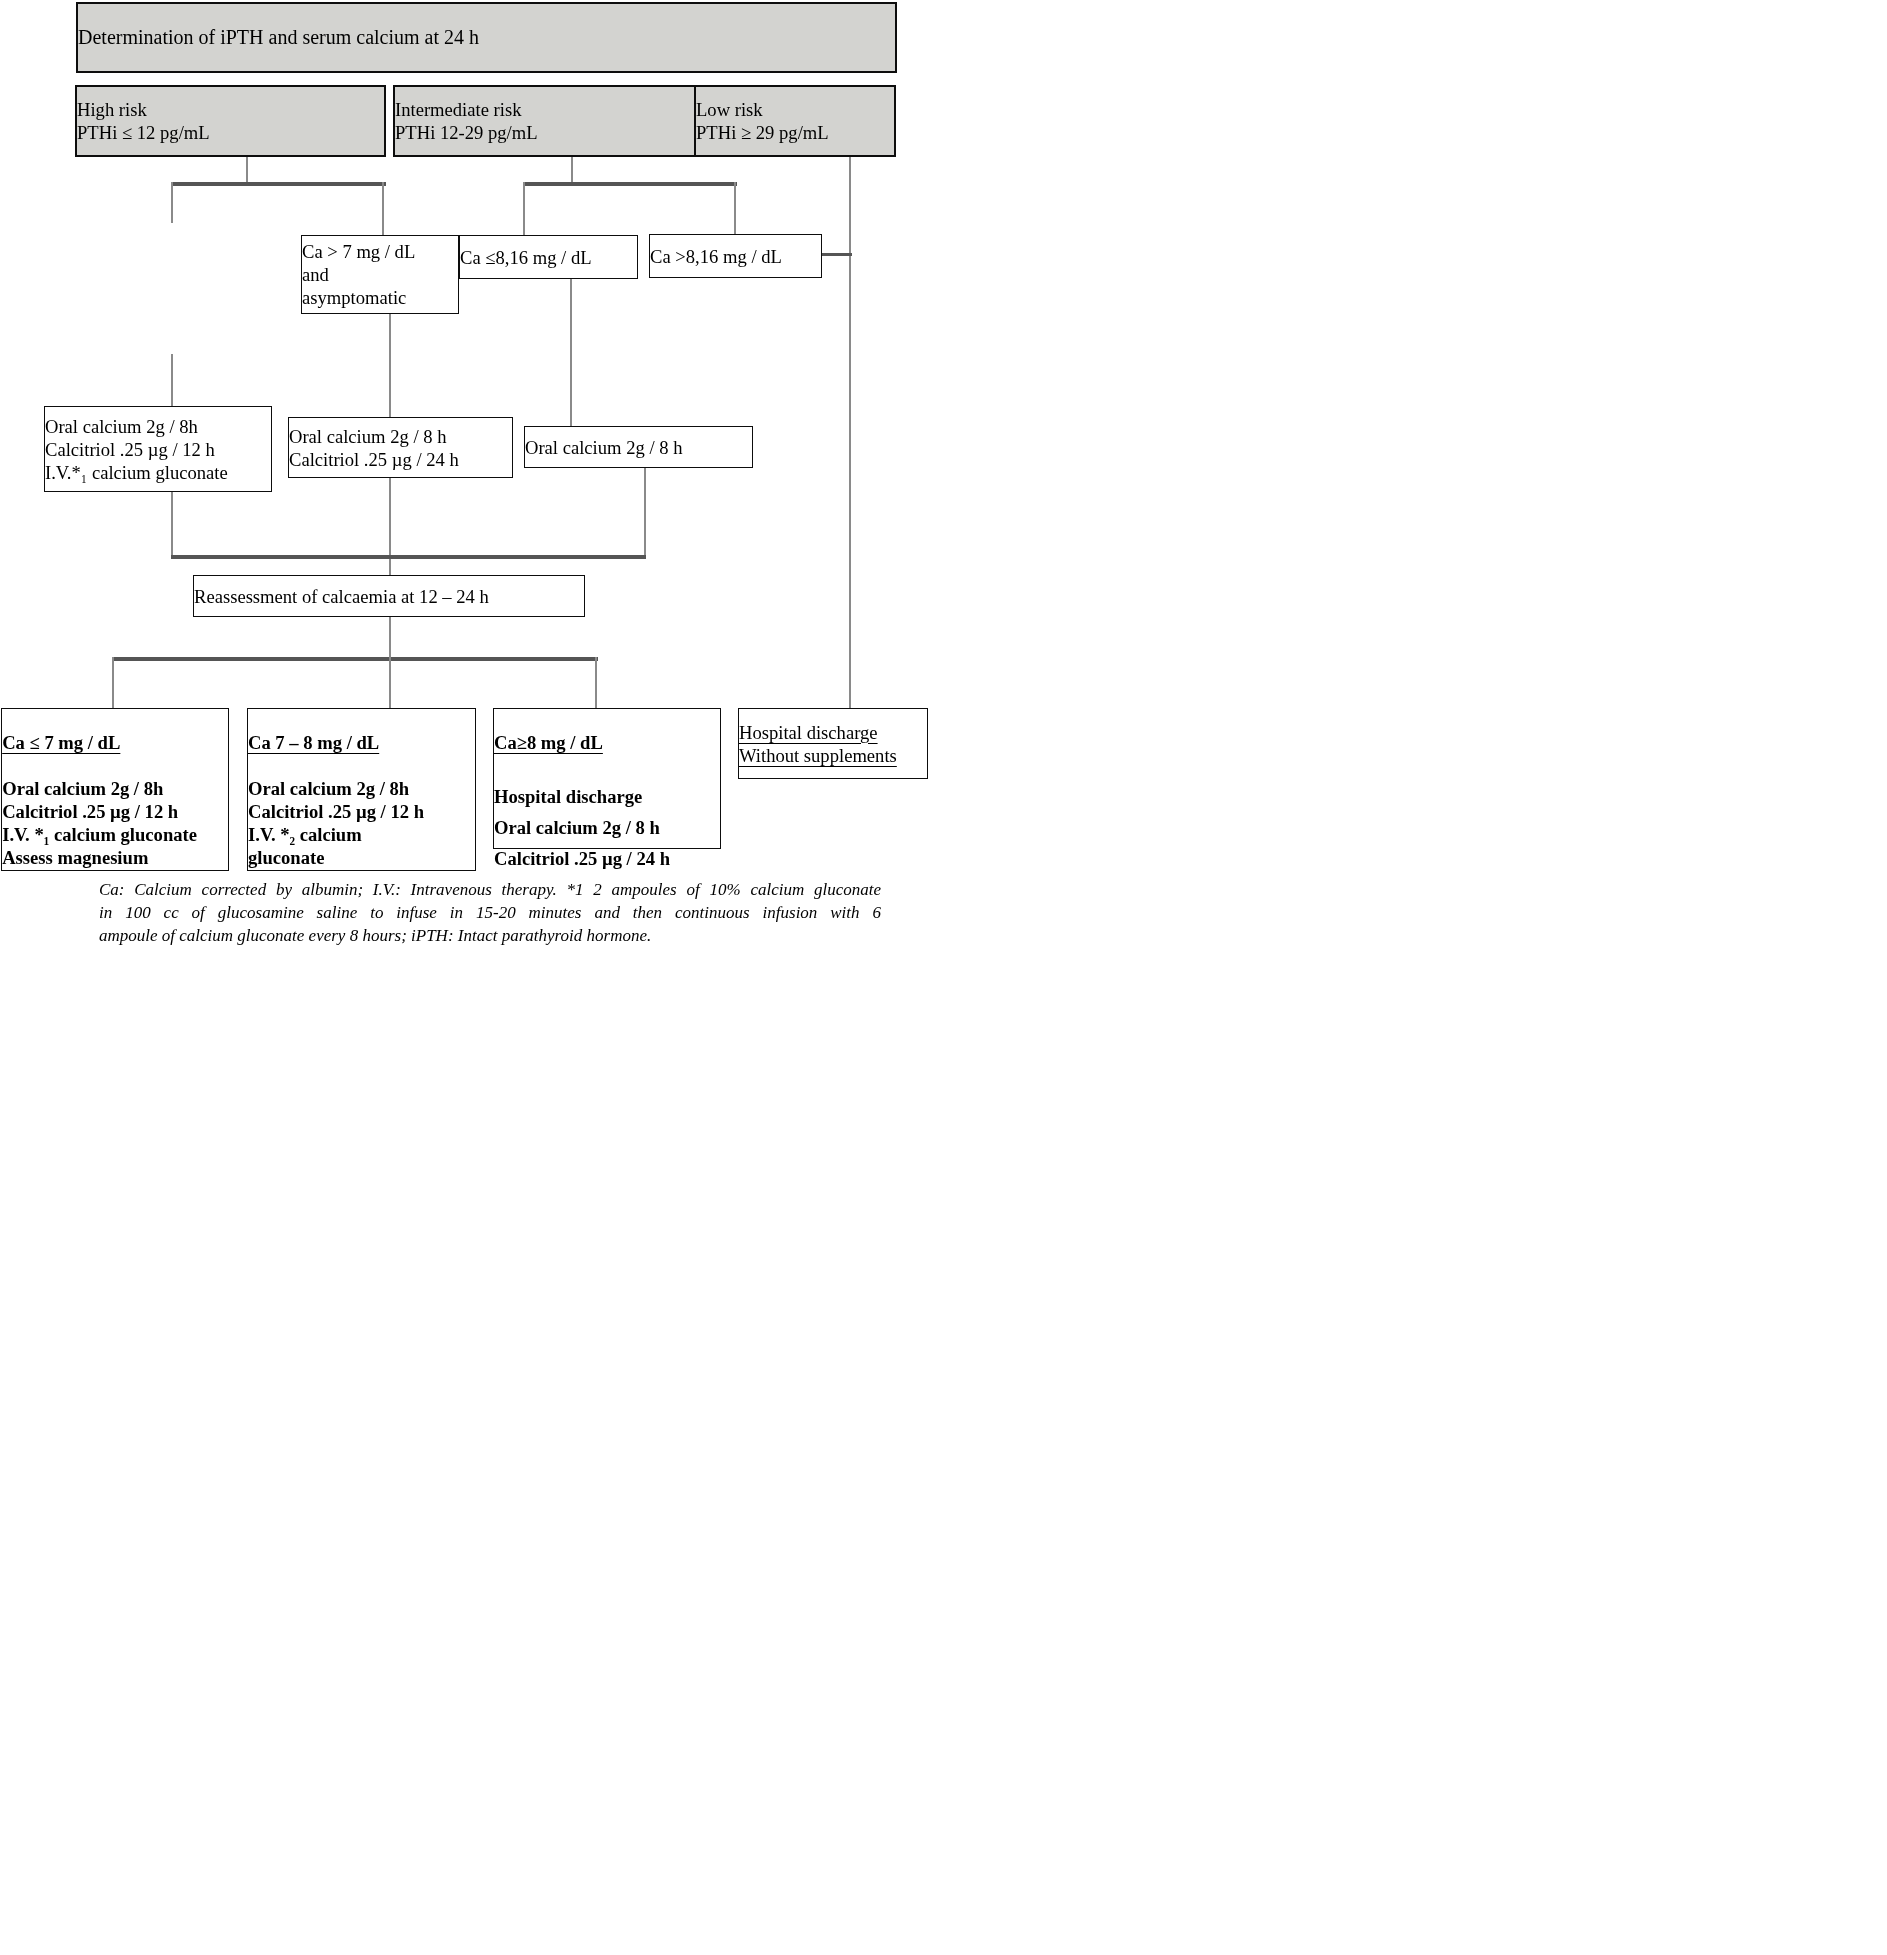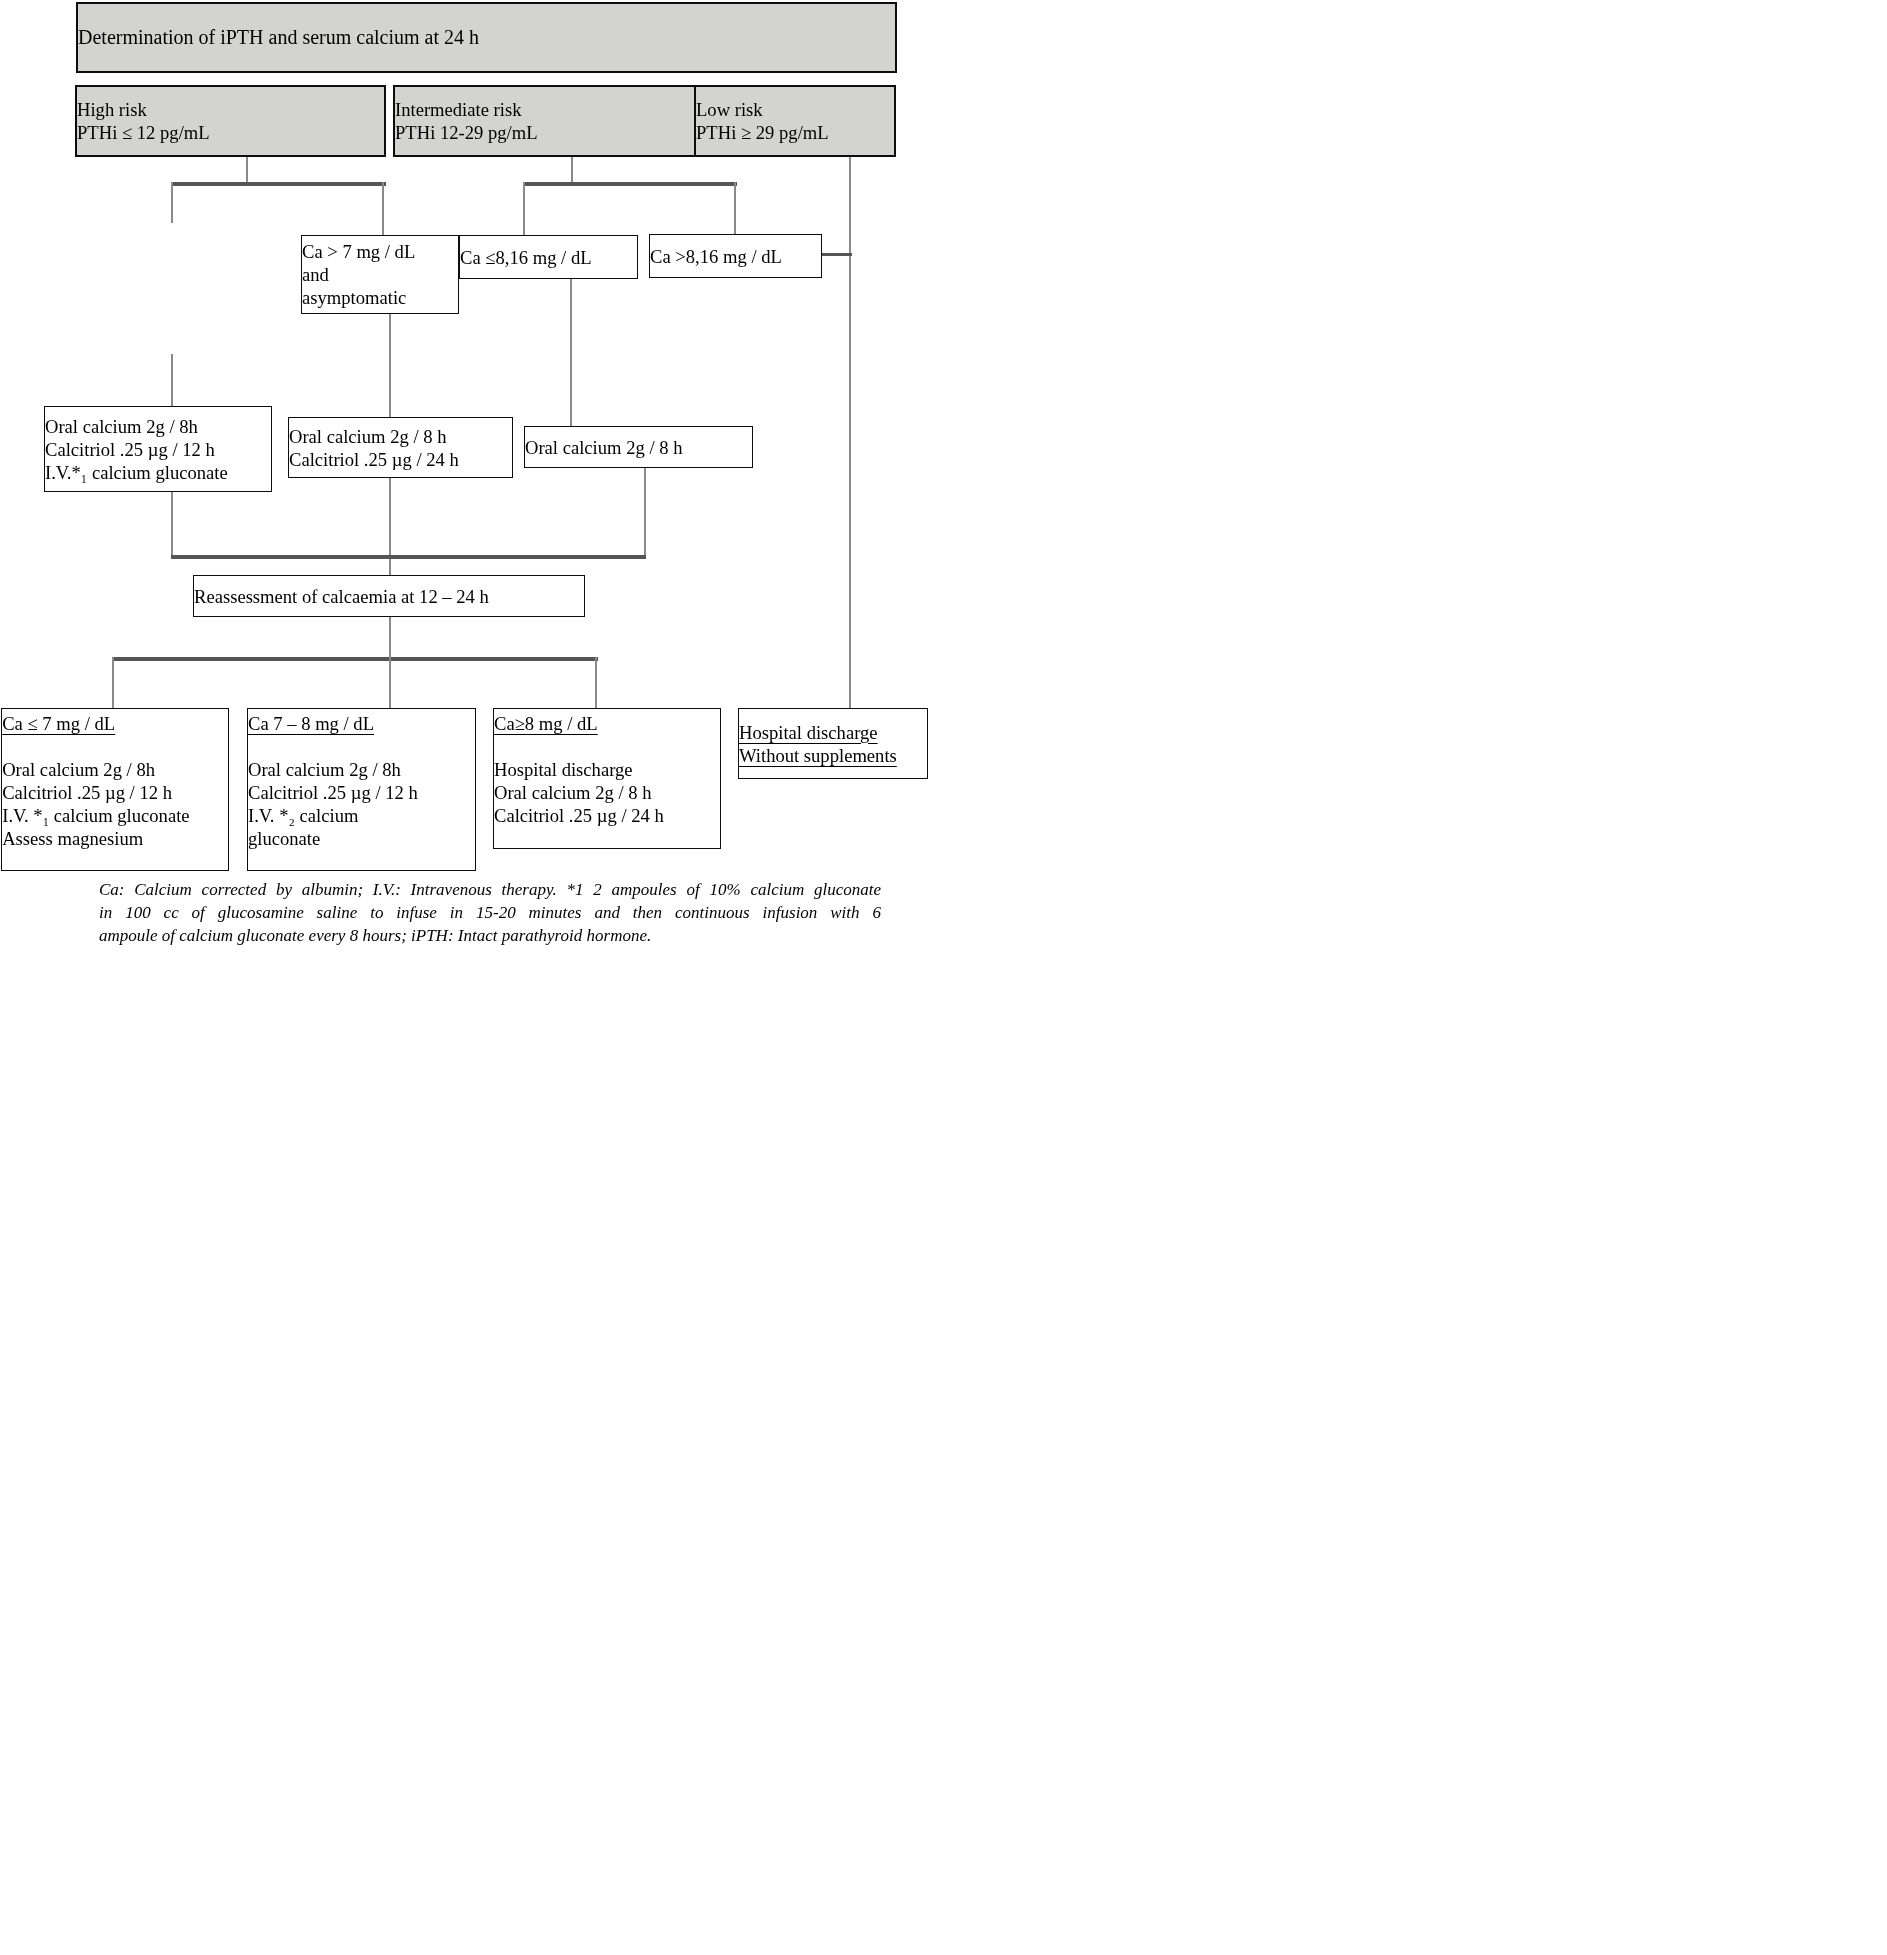--- a/index.html
+++ b/index.html
@@ -16,21 +16,21 @@
     box-sizing:border-box;
     border:1.2px solid #0d0d0d;
     background:#ffffff;
     display:flex;flex-direction:column;
     justify-content:center;align-items:flex-start;
     text-align:center;
     font-size:18.6px;line-height:23px;
   }
   .node.gray{background:#d3d3d0;border-width:2.3px;}
   .node.title{font-size:20px;}
-  .node.outcome{justify-content:flex-start;padding-top:3px;}
+  .node.outcome{justify-content:flex-start;padding-top:22px;font-weight:bold;}
   .hdr{text-decoration:underline;text-underline-offset:3.5px;margin-bottom:23px;}
   .u{text-decoration:underline;text-underline-offset:3.5px;}
   .vline{position:absolute;width:2.3px;background:#8a8a8a;}
   .hline{position:absolute;height:4.1px;background:#555555;}
   .hstub{position:absolute;height:2.9px;background:#555555;}
   .footnote{
     position:absolute;left:99px;top:878px;width:782px;
     font-size:17px;line-height:23px;font-style:italic;
   }
   .footnote .jl{text-align:justify;text-align-last:justify;}
@@ -122,21 +122,21 @@
     <div>I.V. *₁ calcium gluconate</div>
     <div>Assess magnesium</div>
   </div>
   <div class="node outcome" style="left:247px;top:708px;width:229px;height:163px;">
     <div class="hdr">Ca 7 – 8 mg / dL</div>
     <div>Oral calcium 2g / 8h</div>
     <div>Calcitriol .25 µg / 12 h</div>
     <div>I.V. *₂ calcium</div>
     <div>gluconate</div>
   </div>
-  <div class="node outcome" style="left:493px;top:708px;width:228px;height:141px;">
+  <div class="node outcome" style="left:493px;top:708px;width:228px;height:141px;gap:8px;">
     <div class="hdr">Ca≥8 mg / dL</div>
     <div>Hospital discharge</div>
     <div>Oral calcium 2g / 8 h</div>
     <div>Calcitriol .25 µg / 24 h</div>
   </div>
   <div class="node" style="left:738px;top:708px;width:190px;height:71px;">
     <div class="u">Hospital discharge</div>
     <div class="u">Without supplements</div>
   </div>
 

